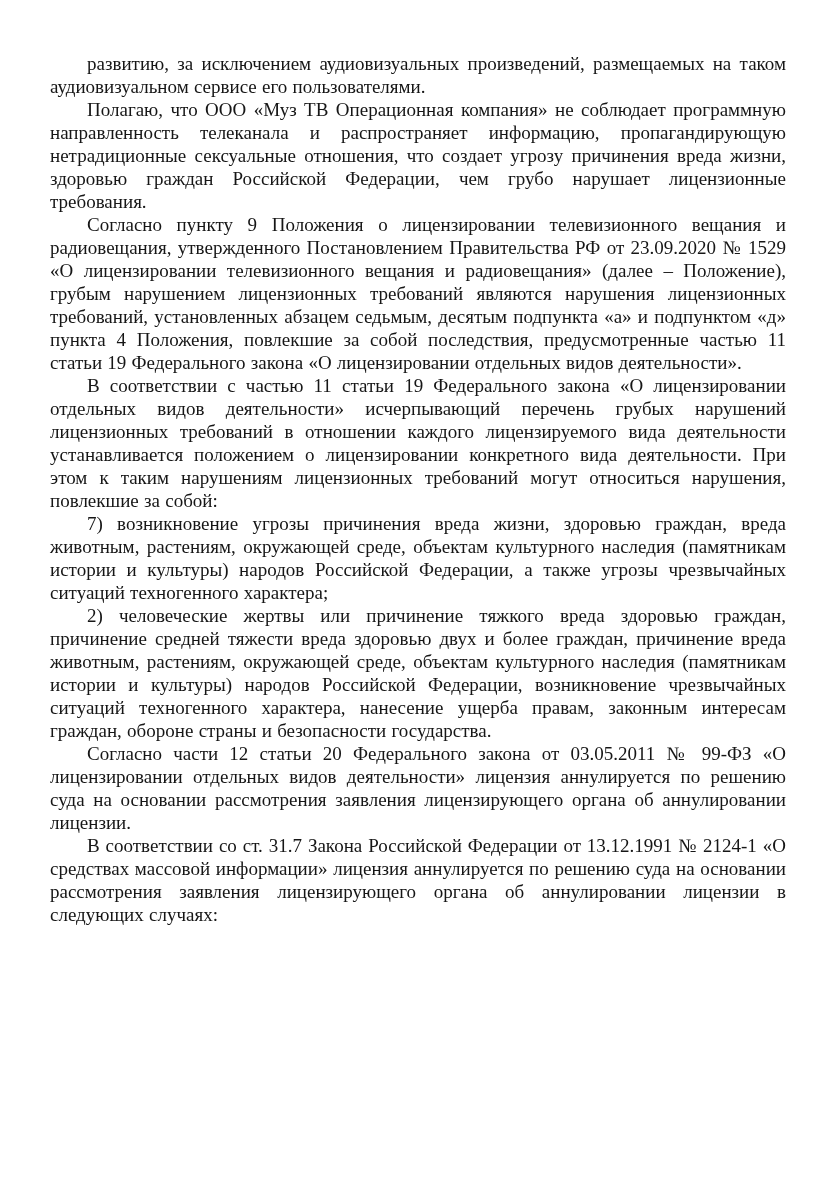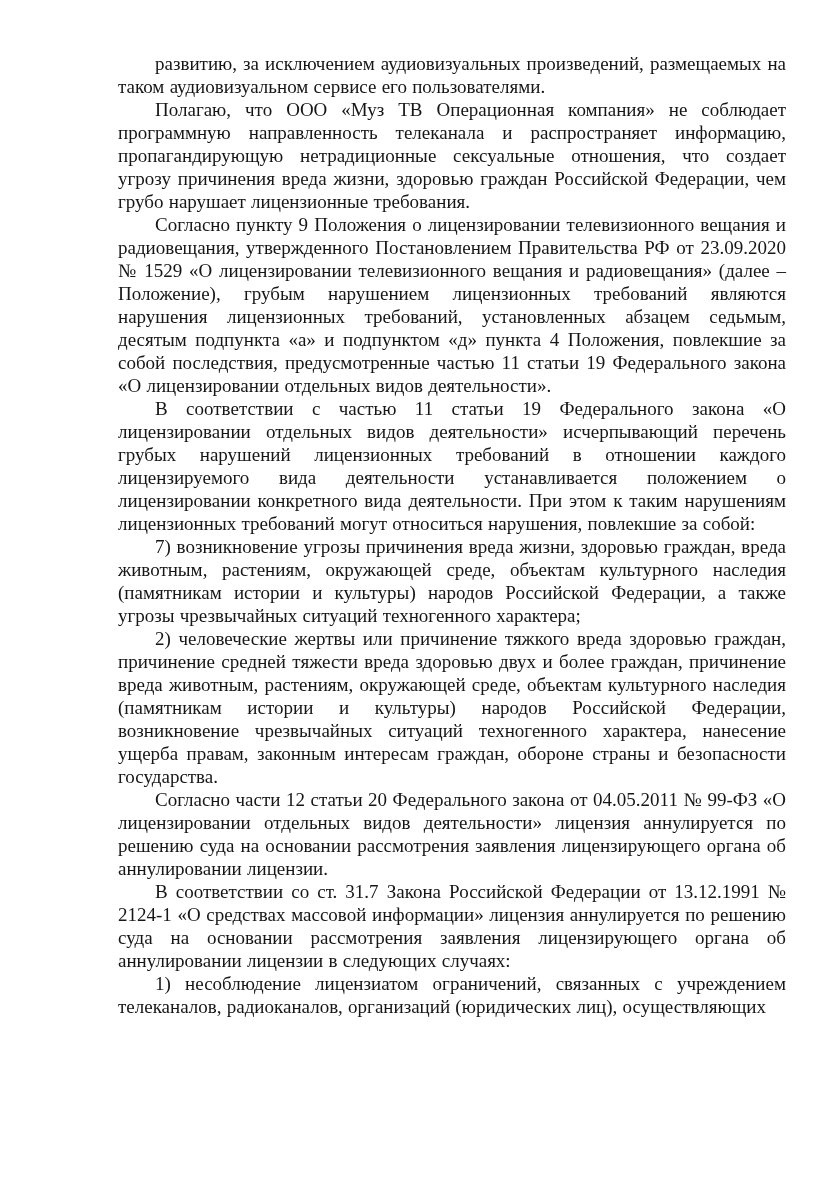--- a/index.html
+++ b/index.html
@@ -7,21 +7,21 @@
     padding: 0;
     background: #ffffff;
   }
   .page {
     position: relative;
     width: 840px;
     height: 1188px;
     box-sizing: border-box;
     background: #ffffff;
     overflow: hidden;
-    padding: 52px 54px 0 118px;
+    padding: 52px 54px 0 50px;
   }
   .doc-body p {
     margin: 0;
     padding: 0;
     font-family: "Liberation Serif", "DejaVu Serif", serif;
     font-size: 19px;
     line-height: 23px;
     color: #161616;
     text-align: justify;
     text-indent: 37px;
@@ -33,17 +33,16 @@
 <body>
 
 <div class="page">
   <div class="doc-body">
     <p>развитию, за исключением аудиовизуальных произведений, размещаемых на таком аудиовизуальном сервисе его пользователями.</p>
     <p>Полагаю, что ООО «Муз ТВ Операционная компания» не соблюдает программную направленность телеканала и распространяет информацию, пропагандирующую нетрадиционные сексуальные отношения, что создает угрозу причинения вреда жизни, здоровью граждан Российской Федерации, чем грубо нарушает лицензионные требования.</p>
     <p>Согласно пункту 9 Положения о лицензировании телевизионного вещания и радиовещания, утвержденного Постановлением Правительства РФ от 23.09.2020 № 1529 «О лицензировании телевизионного вещания и радиовещания» (далее – Положение), грубым нарушением лицензионных требований являются нарушения лицензионных требований, установленных абзацем седьмым, десятым подпункта «а» и подпунктом «д» пункта 4 Положения, повлекшие за собой последствия, предусмотренные частью 11 статьи 19 Федерального закона «О лицензировании отдельных видов деятельности».</p>
     <p>В соответствии с частью 11 статьи 19 Федерального закона «О лицензировании отдельных видов деятельности» исчерпывающий перечень грубых нарушений лицензионных требований в отношении каждого лицензируемого вида деятельности устанавливается положением о лицензировании конкретного вида деятельности. При этом к таким нарушениям лицензионных требований могут относиться нарушения, повлекшие за собой:</p>
     <p>7) возникновение угрозы причинения вреда жизни, здоровью граждан, вреда животным, растениям, окружающей среде, объектам культурного наследия (памятникам истории и культуры) народов Российской Федерации, а также угрозы чрезвычайных ситуаций техногенного характера;</p>
     <p>2) человеческие жертвы или причинение тяжкого вреда здоровью граждан, причинение средней тяжести вреда здоровью двух и более граждан, причинение вреда животным, растениям, окружающей среде, объектам культурного наследия (памятникам истории и культуры) народов Российской Федерации, возникновение чрезвычайных ситуаций техногенного характера, нанесение ущерба правам, законным интересам граждан, обороне страны и безопасности государства.</p>
-    <p>Согласно части 12 статьи 20 Федерального закона от 04.05.2011 № 99-ФЗ «О лицензировании отдельных видов деятельности» лицензия аннулируется по решению суда на основании рассмотрения заявления лицензирующего органа об аннулировании лицензии.</p>
+    <p>Согласно части 12 статьи 20 Федерального закона от 03.05.2011 № 99-ФЗ «О лицензировании отдельных видов деятельности» лицензия аннулируется по решению суда на основании рассмотрения заявления лицензирующего органа об аннулировании лицензии.</p>
     <p>В соответствии со ст. 31.7 Закона Российской Федерации от 13.12.1991 № 2124-1 «О средствах массовой информации» лицензия аннулируется по решению суда на основании рассмотрения заявления лицензирующего органа об аннулировании лицензии в следующих случаях:</p>
-    <p>1) несоблюдение лицензиатом ограничений, связанных с учреждением телеканалов, радиоканалов, организаций (юридических лиц), осуществляющих</p>
   </div>
 </div>
 
 </body></html>

